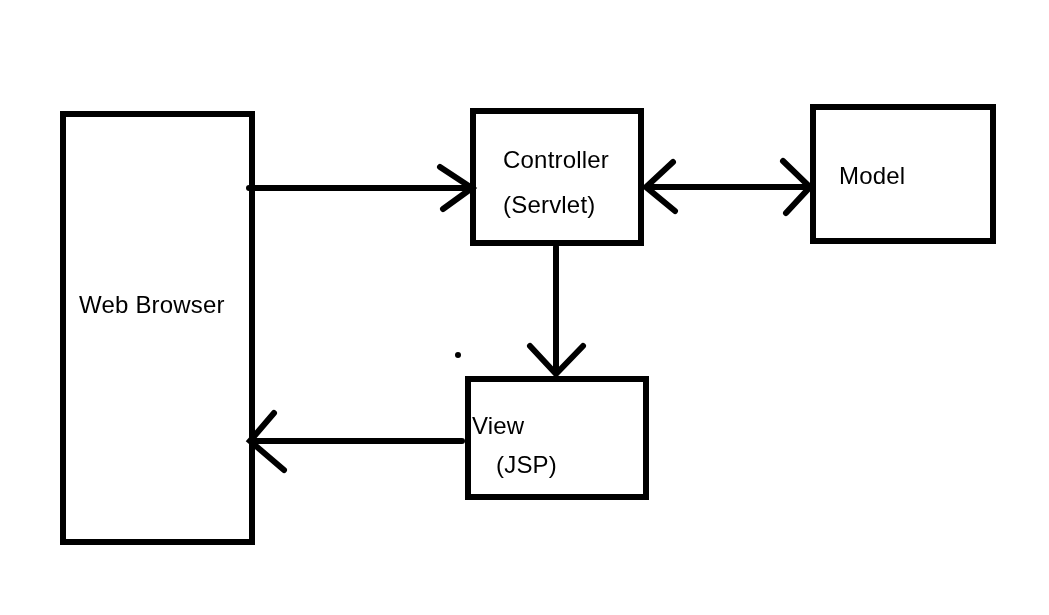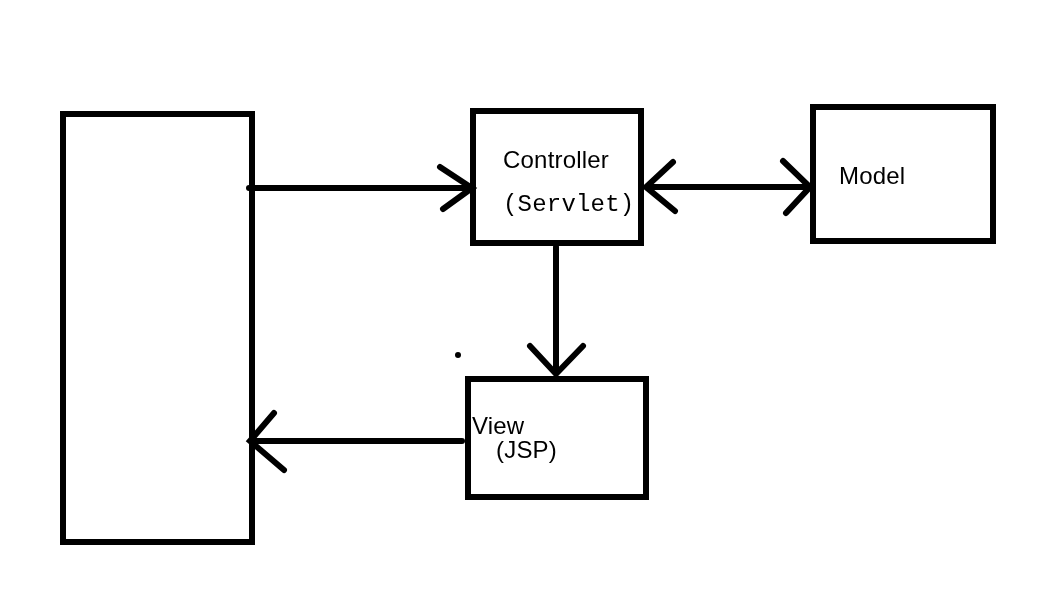--- a/index.html
+++ b/index.html
@@ -60,22 +60,23 @@
     </g>
 
     <g stroke="#000" stroke-width="6" fill="none" stroke-linecap="round">
       <line x1="462" y1="441" x2="254" y2="441"></line>
       <polyline points="274,413 250,441 284,470"></polyline>
     </g>
 
     <circle cx="458" cy="355" r="3" fill="#000000"></circle>
   </svg>
 
+  <div class="node-label" style="left: 79px; top: 293px;">Web Browser</div>
 
   <div class="node-label" style="left: 503px; top: 148px;">Controller</div>
-  <div class="node-label" style="left: 503px; top: 193px; font-family: Liberation Mono, monospace;">(Servlet)</div>
+  <div class="node-label" style="left: 503px; top: 193px;">(Servlet)</div>
 
   <div class="node-label" style="left: 839px; top: 164px;">Model</div>
 
   <div class="node-label" style="left: 472px; top: 414px;">View</div>
-  <div class="node-label" style="left: 496px; top: 438px;">(JSP)</div>
+  <div class="node-label" style="left: 496px; top: 453px;">(JSP)</div>
 
 </div>
 
 </body></html>

